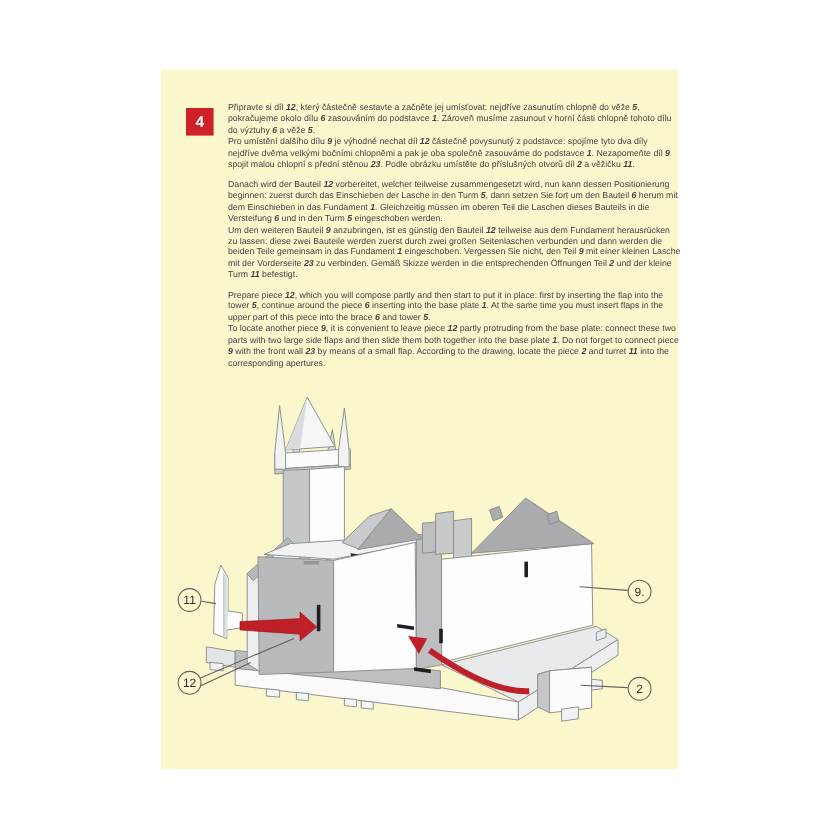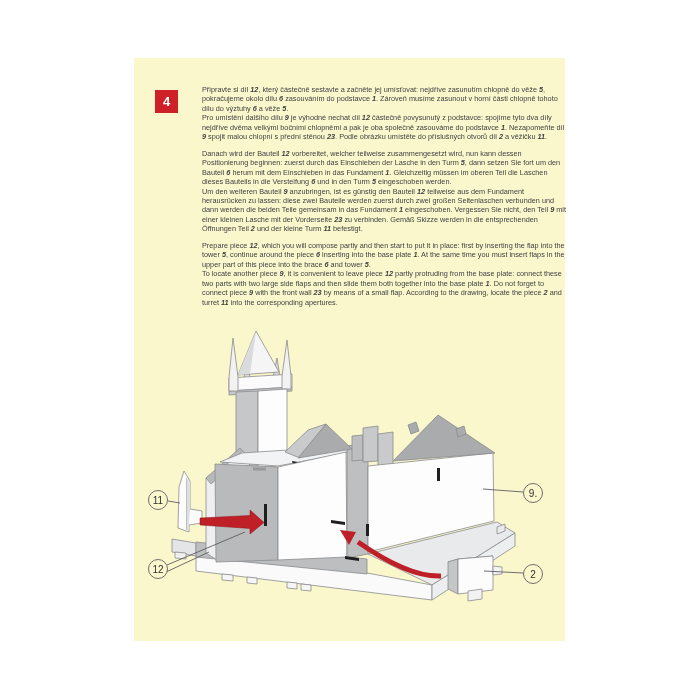--- a/index.html
+++ b/index.html
@@ -13,21 +13,21 @@
   }
   .step-square{
     position:absolute;left:21px;top:32px;width:23px;height:23px;
     background:#CE2027;color:#ffffff;font-size:13px;font-weight:bold;
     display:flex;align-items:center;justify-content:center;
   }
   .instructions{
     position:absolute;left:56px;top:27px;width:377px;
     color:#3E3F41;font-size:7.3px;line-height:9.45px;text-align:left;
   }
-  .instructions p{margin:0 0 7px 12px;}
+  .instructions p{margin:0 0 7px 0;}
   .instructions b{font-weight:700;font-style:italic;}
   svg.diagram{position:absolute;left:0;top:267px;}
   .outl{stroke:#8A8C8E;stroke-width:0.8;stroke-linejoin:round;}
   .thin{stroke:#A9ABAD;stroke-width:0.7;}
   .leader{stroke:#5E5F61;stroke-width:0.9;fill:none;}
   .callout-circle{fill:#FBF7CC;stroke:#5E5F61;stroke-width:0.9;}
   .callout-text{fill:#2F3032;font-size:10px;font-family:"Liberation Sans",sans-serif;}
   .slot{fill:#1F1F21;stroke:none;}
 </style>
 </head>

